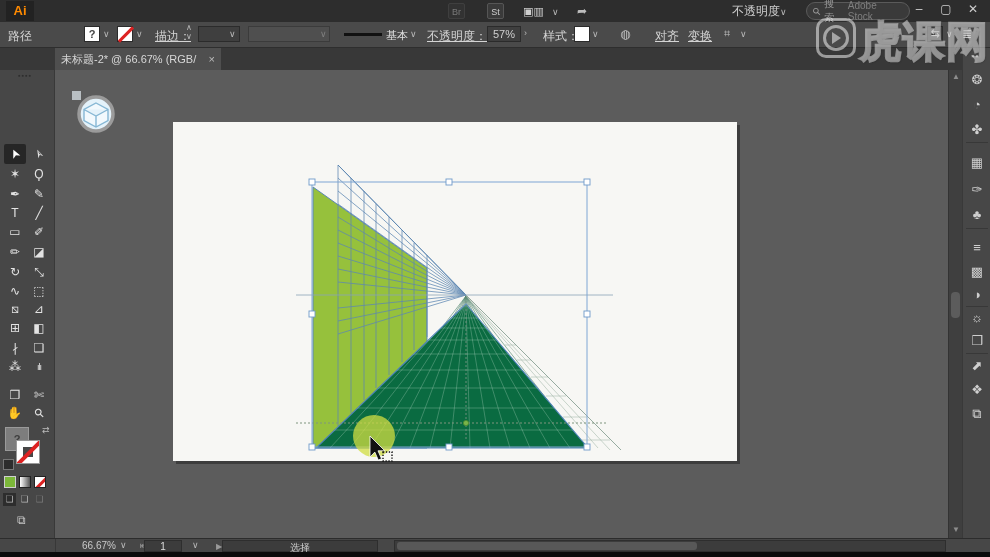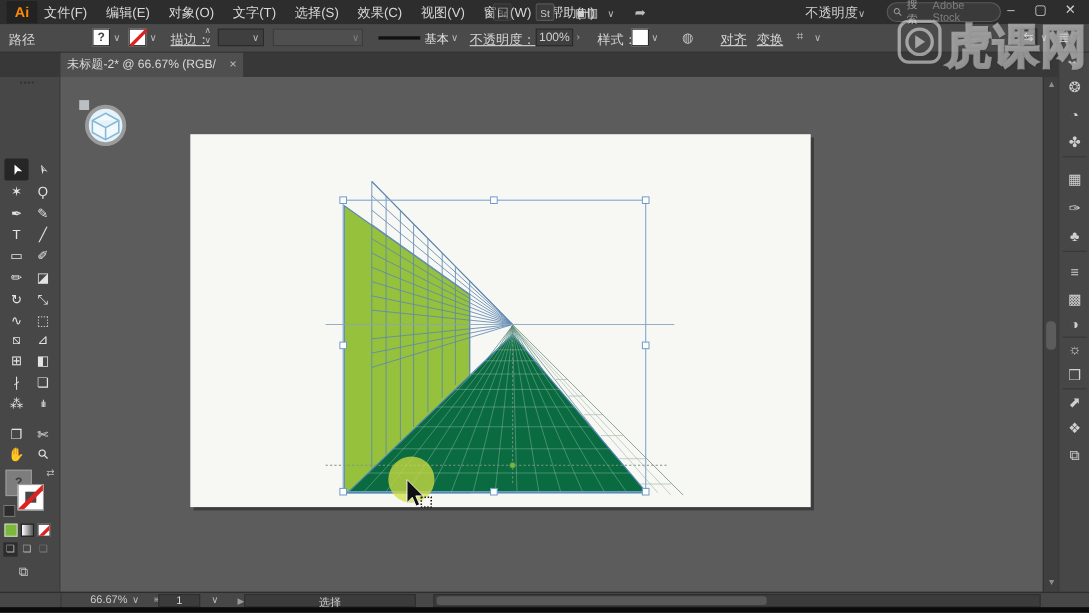--- a/index.html
+++ b/index.html
@@ -86,31 +86,20 @@
     color:rgba(255,255,255,.07); -webkit-text-stroke:2px rgba(255,255,255,.45);
     text-shadow:1px 1px 2px rgba(0,0,0,.25); white-space:nowrap; }
 </style>
 </head>
 <body>
 
 <div id="app">
 
   <div id="menubar" class="abs">
     <div id="ai-logo" class="abs">Ai</div>
-    <div id="menus" class="abs">
-      <span>文件(F)</span>
-      <span>编辑(E)</span>
-      <span>对象(O)</span>
-      <span>文字(T)</span>
-      <span>选择(S)</span>
-      <span>效果(C)</span>
-      <span>视图(V)</span>
-      <span>窗口(W)</span>
-      <span>帮助(H)</span>
-    </div>
     <div class="abs mini-icn dim" style="left:448px;">Br</div>
     <div class="abs mini-icn" style="left:487px;">St</div>
     <span class="abs" style="left:523px; top:5px; color:#cfcfcf; font-size:11px;">▣▥</span>
     <span class="abs chev" style="left:552px; top:7px;">∨</span>
     <span class="abs" style="left:577px; top:4px; color:#bdbdbd;">➦</span>
     <span id="workspace-switch" class="abs">不透明度</span>
     <span class="abs chev" style="left:780px; top:7px;">∨</span>
     <div id="search-box" class="abs">
       <span class="rot45">⚲</span>
       <span>搜索</span>
@@ -134,21 +123,21 @@
     <span class="abs lbl underl" style="left:155px;">描边：</span>
     <span class="abs" style="left:186px; top:1px; color:#bbb; font-size:8px; line-height:9px;">∧<br>∨</span>
     <span class="abs dd-box" style="left:198px; top:4px; width:42px; height:16px;"></span>
     <span class="abs chev" style="left:229px; top:7px;">∨</span>
     <span class="abs dd-box dim" style="left:248px; top:4px; width:82px; height:16px; background:#565656;"></span>
     <span class="abs chev dim" style="left:320px; top:7px;">∨</span>
     <span class="abs" style="left:344px; top:11px; width:38px; height:3px; background:#111;"></span>
     <span class="abs" style="left:386px; top:6px; font-size:11px; color:#e0e0e0;">基本</span>
     <span class="abs chev" style="left:410px; top:7px;">∨</span>
     <span class="abs lbl underl" style="left:427px;">不透明度：</span>
-    <span class="abs dd-box" style="left:487px; top:4px; width:34px; height:16px; text-align:center; line-height:15px;">100%</span>
+    <span class="abs dd-box" style="left:487px; top:4px; width:34px; height:16px; text-align:center; line-height:15px;">57%</span>
     <span class="abs chev" style="left:524px; top:6px;">›</span>
     <span class="abs lbl" style="left:543px;">样式：</span>
     <span class="abs swatch" style="left:574px; top:4px;"></span>
     <span class="abs chev" style="left:592px; top:7px;">∨</span>
     <span class="abs" style="left:620px; top:5px; color:#c5c5c5;">◍</span>
     <span class="abs lbl underl" style="left:655px;">对齐</span>
     <span class="abs lbl underl" style="left:688px;">变换</span>
     <span class="abs" style="left:724px; top:5px; color:#c5c5c5; font-size:11px;">⌗</span>
     <span class="abs chev" style="left:740px; top:7px;">∨</span>
     <span class="abs dd-box" style="left:927px; top:4px; width:16px; height:16px; text-align:center;">⇆</span>

